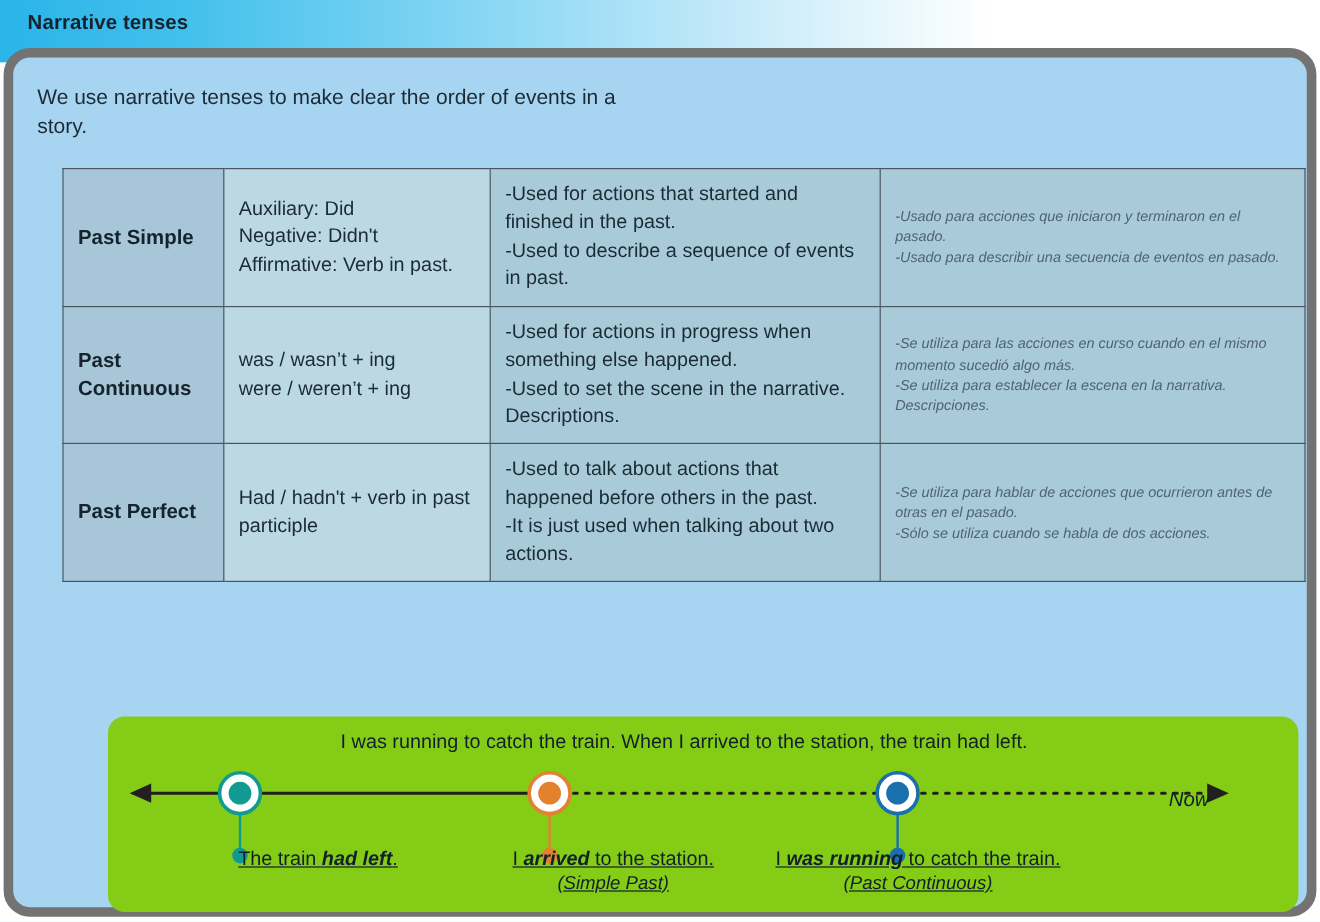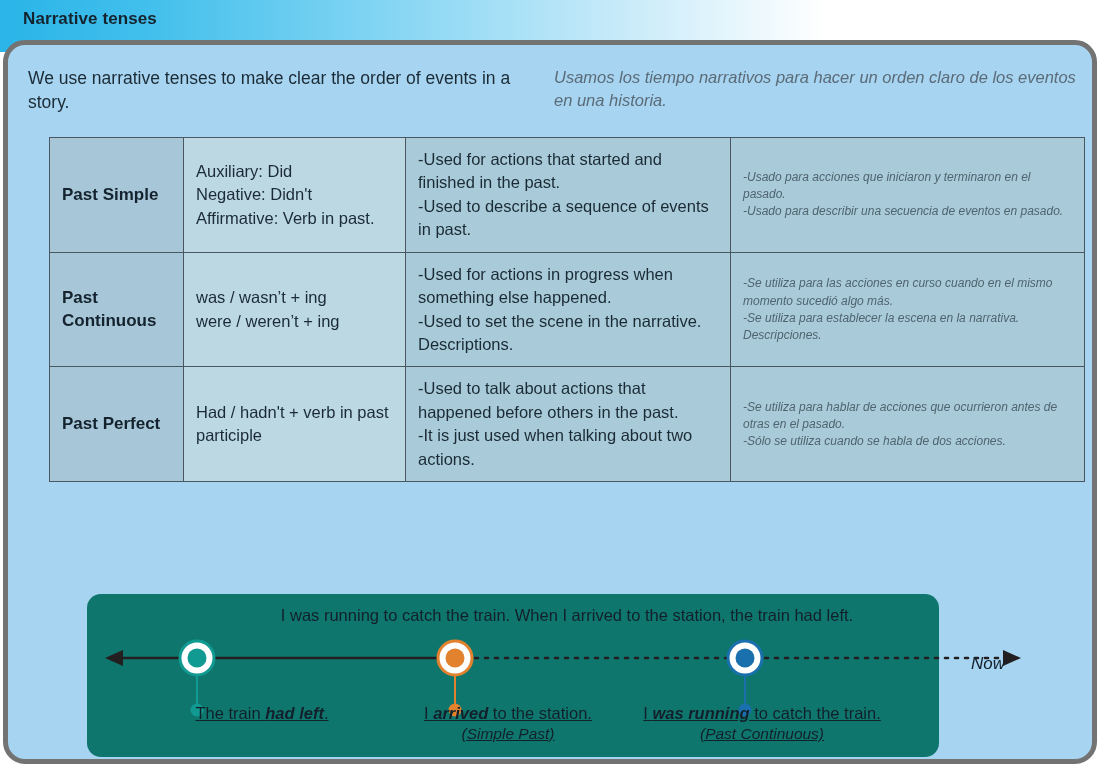--- a/index.html
+++ b/index.html
@@ -37,21 +37,21 @@
     letter-spacing: 0.1px;
   }
 
   
   .panel {
     position: absolute;
     left: 3px; top: 40px;
     width: 1094px;
     height: 724px;
     background: #a7d4f0;
-    border: 5px solid #737373;
+    border: 8px solid #737373;
     border-radius: 22px;
   }
 
   
   .intro-en {
     position: absolute;
     left: 20px; top: 21px;
     width: 520px;
     font-size: 17.5px;
     line-height: 1.38;
@@ -106,23 +106,23 @@
     font-size: 12px;
     font-style: italic;
     color: #4f6370;
     line-height: 1.42;
   }
 
   
   .timeline-card {
     position: absolute;
     left: 79px; top: 549px;
-    width: 852px;
+    width: 992px;
     height: 163px;
-    background: #0f766e;
+    background: #84cc16;
     border-radius: 14px;
   }
   .timeline-sentence {
     position: absolute;
     left: 0; top: 12px;
     width: 960px;
     text-align: center;
     font-size: 16.5px;
     color: #12202b;
   }
@@ -162,21 +162,20 @@
 
 <div id="page">
 
   <div class="title-bar">
     <div class="title-text">Narrative tenses</div>
   </div>
 
   <div class="panel">
 
     <div class="intro-en">We use narrative tenses to make clear the order of events in a story.</div>
-    <div class="intro-es">Usamos los tiempo narrativos para hacer un orden claro de los eventos en una historia.</div>
 
     <table class="tense-table">
       <tbody>
         <tr>
           <td class="col-name cell-name">Past Simple</td>
           <td class="col-form cell-form">Auxiliary: Did<br>Negative: Didn't<br>Affirmative: Verb in past.</td>
           <td class="col-use cell-use">-Used for actions that started and finished in the past.<br>-Used to describe a sequence of events in past.</td>
           <td class="col-es cell-es">-Usado para acciones que iniciaron y terminaron en el pasado.<br>-Usado para describir una secuencia de eventos en pasado.</td>
         </tr>
         <tr>

